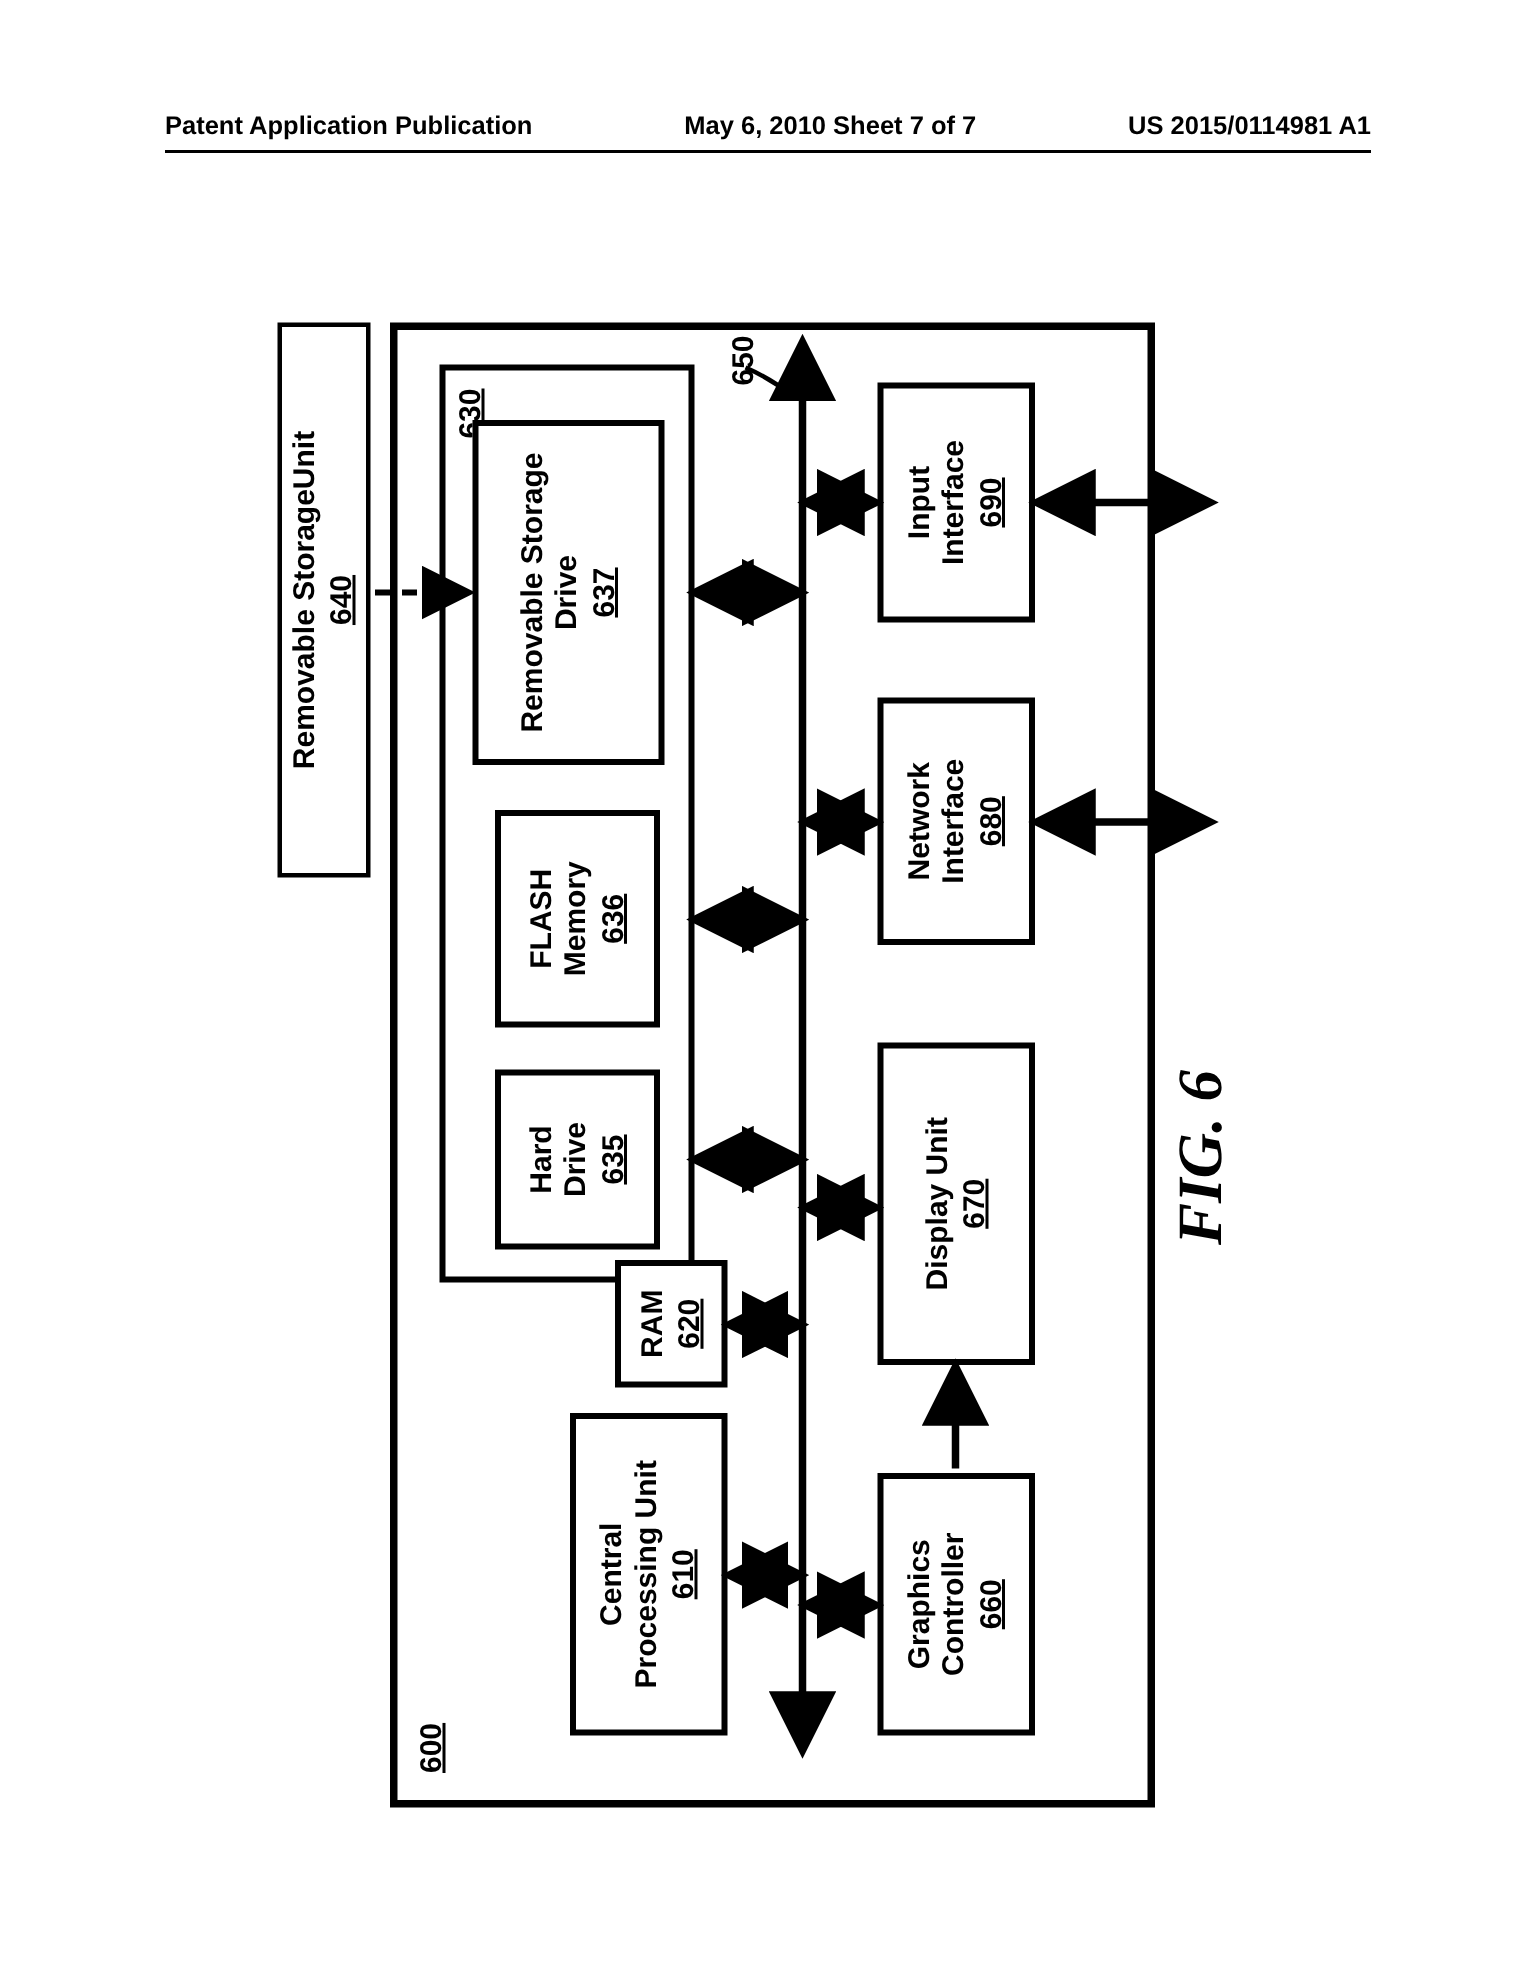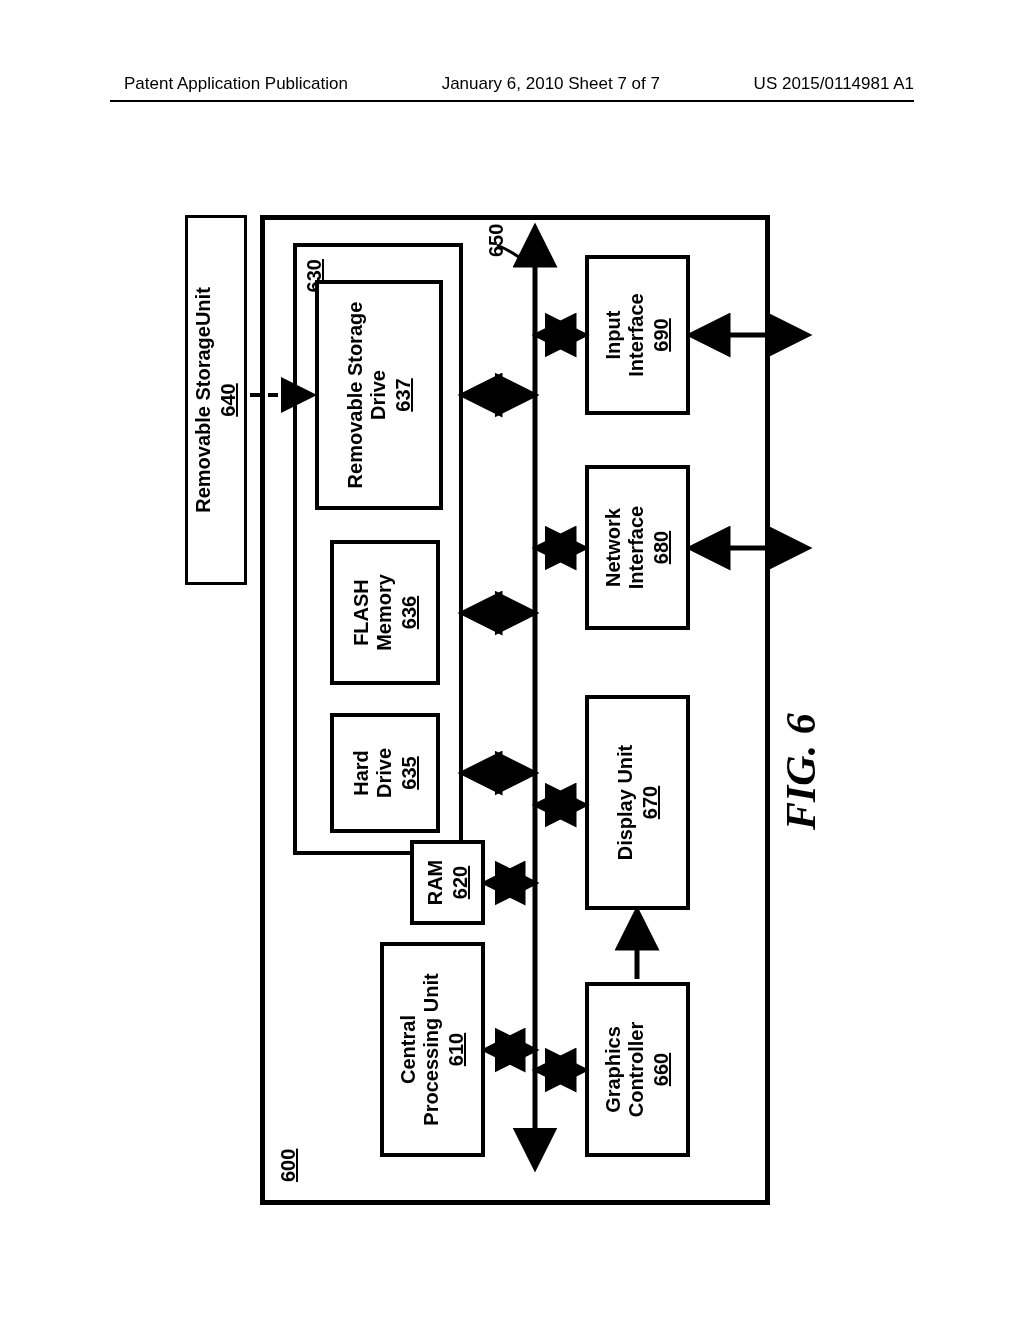--- a/index.html
+++ b/index.html
@@ -10,26 +10,26 @@
   }
   .page {
     width: 1024px;
     height: 1320px;
     position: relative;
     background: #fff;
   }
   .header {
     position: absolute;
     top: 74px;
-    left: 124px;
+    left: 110px;
     right: 110px;
     display: flex;
     justify-content: space-between;
     font-size: 17px;
-    font-weight: normal;
+    font-weight: bold;
   }
   .hr {
     position: absolute;
     top: 100px;
     left: 110px;
     right: 110px;
     border-top: 2px solid #000;
   }
   .figpanel {
     position: absolute;
@@ -98,21 +98,21 @@
     overflow: visible;
   }
 </style>
 </head>
 <body>
 
 <div class="page">
 
   <div class="header">
     <span>Patent Application Publication</span>
-    <span>January 6, 2010  Sheet 7 of 7</span>
+    <span>May 6, 2010  Sheet 7 of 7</span>
     <span>US 2015/0114981 A1</span>
   </div>
   <div class="hr"></div>
 
   <div class="figpanel">
     <div class="rot">
       <div class="canvas">
 
         <div class="box outer" style="left:0px; top:75px; width:990px; height:510px; justify-content:flex-start; align-items:flex-start; padding:12px 18px;">
           <span class="underline">600</span>

